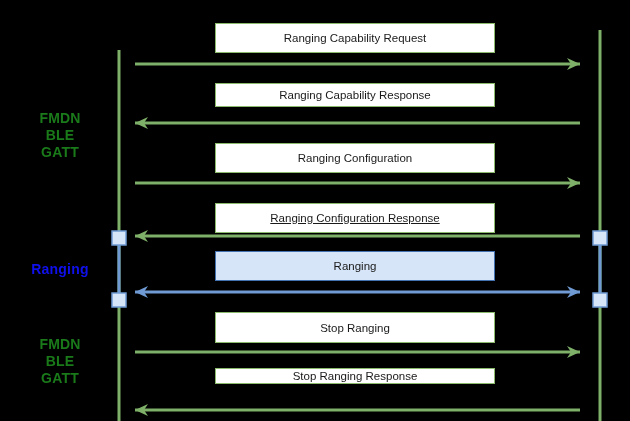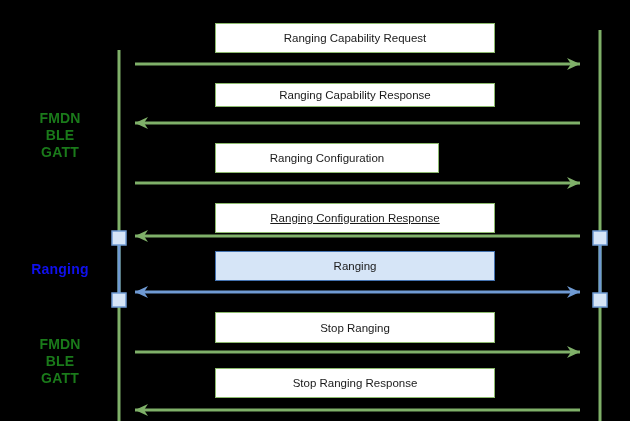--- a/index.html
+++ b/index.html
@@ -99,33 +99,33 @@
     </g>
 </svg>
 
 <div id="overlay-layer">
     <div class="msg-box green" style="left: 215px; top: 23px; width: 280px; height: 30px;">
       <span>Ranging Capability Request</span>
     </div>
     <div class="msg-box green" style="left: 215px; top: 83px; width: 280px; height: 24px;">
       <span>Ranging Capability Response</span>
     </div>
-    <div class="msg-box green" style="left: 215px; top: 143px; width: 224px; height: 30px; text-align: center;">
+    <div class="msg-box green" style="left: 215px; top: 143px; width: 280px; height: 30px; text-align: center;">
       <span>Ranging Configuration</span>
     </div>
     <div class="msg-box green" style="left: 215px; top: 203px; width: 280px; height: 30px; text-decoration: underline;">
       <span>Ranging Configuration Response</span>
     </div>
     <div class="msg-box blue" style="left: 215px; top: 251px; width: 280px; height: 30px;">
       <span>Ranging</span>
     </div>
     <div class="msg-box green" style="left: 215px; top: 312px; width: 280px; height: 31px;">
       <span>Stop Ranging</span>
     </div>
-    <div class="msg-box green" style="left: 215px; top: 368px; width: 280px; height: 30px;">
+    <div class="msg-box green" style="left: 215px; top: 368px; width: 280px; height: 16px;">
       <span>Stop Ranging Response</span>
     </div>
     <div class="phase-label phase-green" style="left: 30px; top: 110px; width: 60px;">FMDN
 BLE
 GATT</div>
     <div class="phase-label phase-blue" style="left: 24px; top: 261px; width: 72px;">Ranging</div>
     <div class="phase-label phase-green" style="left: 30px; top: 336px; width: 60px;">FMDN
 BLE
 GATT</div>
   </div>

